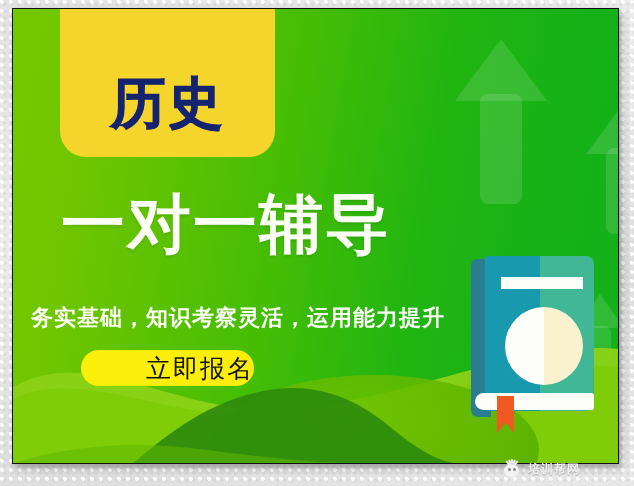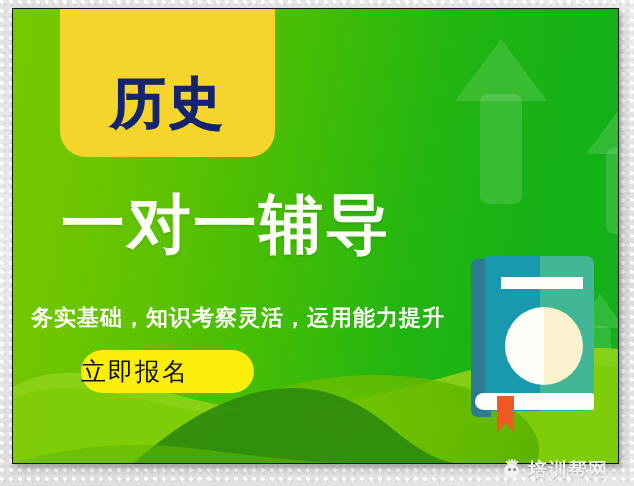--- a/index.html
+++ b/index.html
@@ -188,26 +188,26 @@
     letter-spacing: 1px;
     white-space: nowrap;
   }
 
   
   #cta-button {
     position: absolute;
     left: 68px;
     top: 341px;
     width: 173px;
-    height: 43px;
+    height: 36px;
     background: #fbee0a;
     border-radius: 22px;
     display: flex;
     align-items: center;
-    justify-content: flex-start;
+    justify-content: flex-end;
     cursor: pointer;
     border: none;
     padding: 0;
   }
   #cta-button .cta-text {
     font-family: "DejaVu Sans", "Liberation Sans", sans-serif;
     font-size: 25px;
     font-weight: normal;
     color: #111111;
     letter-spacing: 2px;
@@ -298,21 +298,21 @@
   #watermark .wm-icon .wm-eye.r { left: 12px; }
   #watermark .wm-icon .wm-ray {
     position: absolute;
     width: 2px; height: 5px;
     background: #f2f2f2;
     border-radius: 1px;
     left: 9.5px; top: 0px;
     transform-origin: 1px 9px;
   }
   #watermark .wm-text {
-    font-size: 19px;
+    font-size: 12px;
     font-weight: bold;
     color: #f0f0f0;
     letter-spacing: 1px;
     line-height: 1;
     text-shadow: 0 1px 1px rgba(0,0,0,0.25);
     white-space: nowrap;
   }
 </style>
 </head>
 <body>

